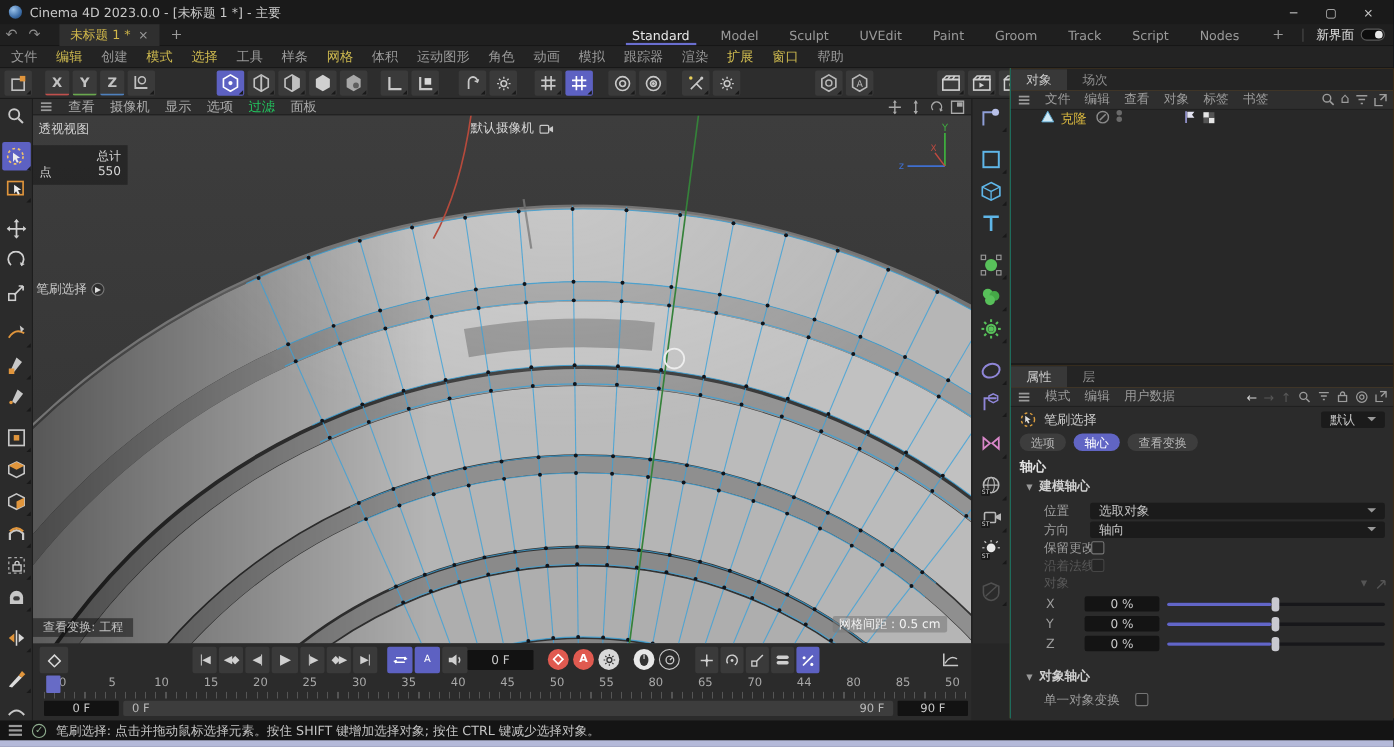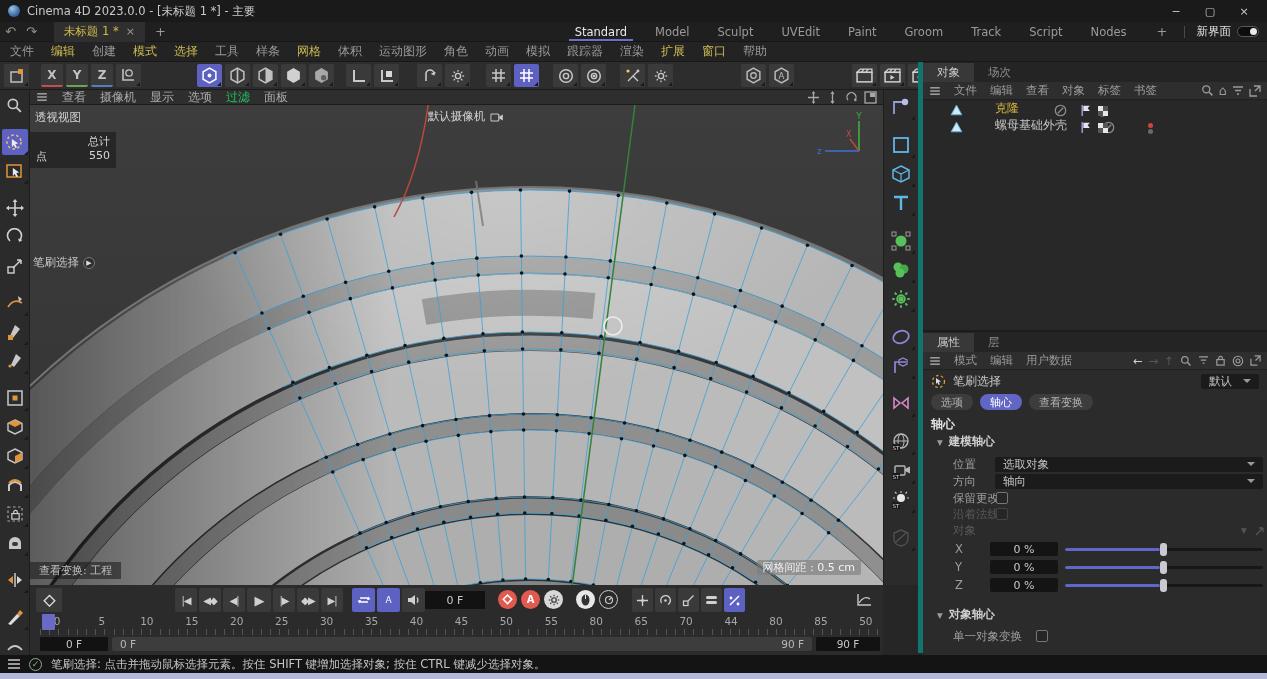--- a/index.html
+++ b/index.html
@@ -62,27 +62,27 @@
   .gridlab{position:absolute;right:22px;bottom:10px;background:rgba(125,125,125,.62);color:#f2f2f2;font-size:11px;padding:0 6px;border-radius:2px;}
   .gizmo{position:absolute;right:14px;top:6px;}
 
   
   .rightstrip{left:883px;top:90px;width:35px;height:495px;background:#2b2b2b;border-left:1px solid #1d1d1d;display:flex;flex-direction:column;align-items:center;padding-top:3px;}
   .rsbtn{width:28px;height:27px;border-radius:2px;display:flex;align-items:center;justify-content:center;position:relative;margin-bottom:2px;flex:none;}
   .rsbtn.sub::after{content:"";position:absolute;right:0;bottom:0;border-left:4px solid transparent;border-bottom:4px solid #191919;}
   .rsgap{height:9px;flex:none;}
 
   
-  .rightpanel{left:918px;top:62px;width:349px;height:591px;background:#a16207;border-left:5px solid #0f766e;}
+  .rightpanel{left:918px;top:62px;width:349px;height:591px;background:#a16207;border-left:1px solid #0f766e;}
   .ptabs{height:20px;background:#242424;display:flex;align-items:flex-end;}
   .ptab{padding:2px 14px;font-size:11.5px;color:#8d8d8d;}
   .ptab.active{background:#383838;color:#cccccc;}
   .pmenu{height:18px;display:flex;align-items:center;gap:13px;padding:0 6px;font-size:11.5px;color:#9c9c9c;background:#2e2e2e;border-bottom:1px solid #202020;}
   .pmenu .right{margin-left:auto;display:flex;gap:5px;align-items:center;}
-  .omrow{height:17px;display:flex;align-items:flex-end;font-size:12px;position:relative;padding-left:27px;gap:27px;}
+  .omrow{height:17px;display:flex;align-items:flex-start;font-size:12px;position:relative;padding-left:27px;}
   .omname{margin-left:5px;color:#c8c8c8;}
   .omname.sel{color:#d8b73f;}
   .omdots{display:flex;flex-direction:column;gap:1px;margin-left:6px;}
   .omdot{width:5px;height:5px;border-radius:50%;background:#6a6a6a;}
   .omdot.red{background:#cf4637;}
   .omtags{position:absolute;left:157px;display:flex;gap:6px;align-items:center;}
   .amdivider{height:2px;background:#1c1c1c;}
   .subtab{height:16px;border-radius:8px;background:#3d3d3d;color:#b5b5b5;font-size:11px;display:flex;align-items:center;padding:0 10px;}
   .subtab.active{background:#6165c4;color:#fff;}
   .arow{position:absolute;left:0;width:349px;height:16px;display:flex;align-items:center;font-size:11.5px;}
@@ -963,41 +963,20 @@
           </span>
         <span class="omtags">
           <svg width="11" height="13" viewBox="0 0 10 12">
               <use href="#s-flag"></use>
             </svg>
           <svg width="12" height="12" viewBox="0 0 12 12">
               <use href="#s-check4"></use>
             </svg>
         </span>
       </div>
-      <div class="omrow">
-        <svg width="13" height="13" viewBox="0 0 12 12">
-            <use href="#s-cone"></use>
-          </svg>
-        <span class="omname">螺母基础外壳</span>
-        <svg width="13" height="13" viewBox="0 0 12 12" style="margin-left:8px">
-            <use href="#s-pencil"></use>
-          </svg>
-        <span class="omdots">
-            <span class="omdot red"></span>
-            <span class="omdot"></span>
-          </span>
-        <span class="omtags">
-          <svg width="11" height="13" viewBox="0 0 10 12">
-              <use href="#s-flag"></use>
-            </svg>
-          <svg width="12" height="12" viewBox="0 0 12 12">
-              <use href="#s-check4"></use>
-            </svg>
-        </span>
-      </div>
     </div>
     <div class="amdivider"></div>
 
     <div class="ptabs">
 
     <span class="ptab active">属性</span>
         <span class="ptab">层</span>
       </div>
     <div class="pmenu">
       <span class="burger" style="transform:scale(.8)"></span>

